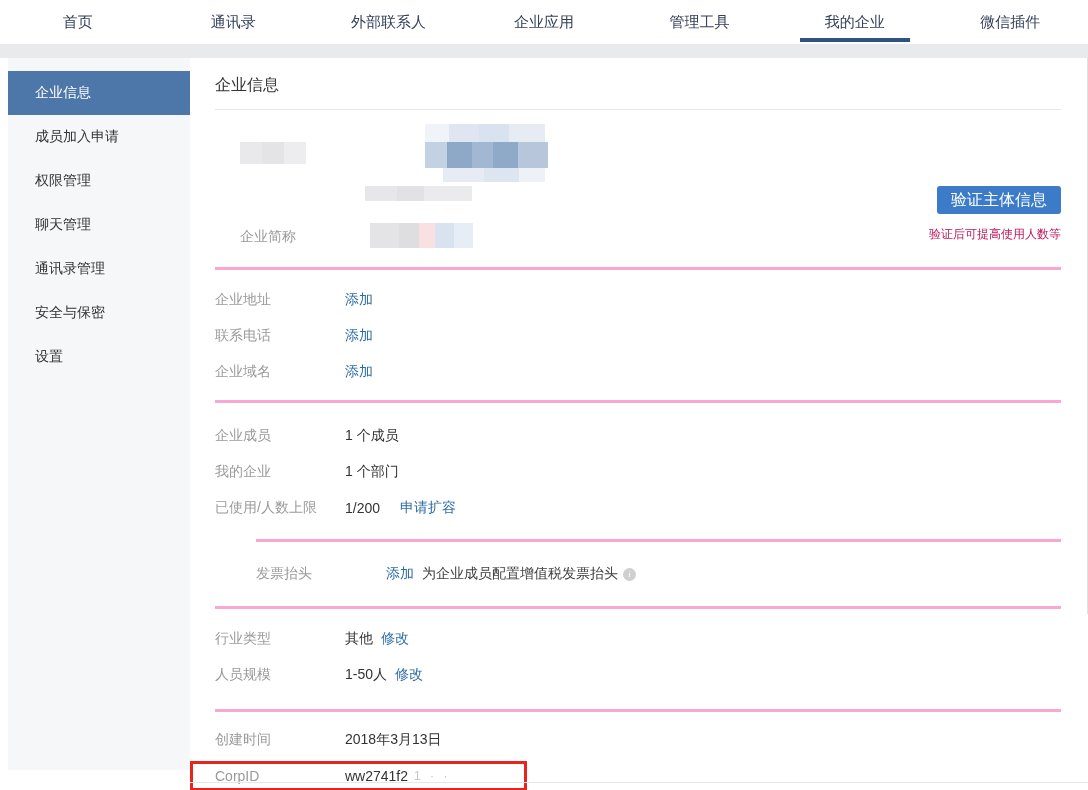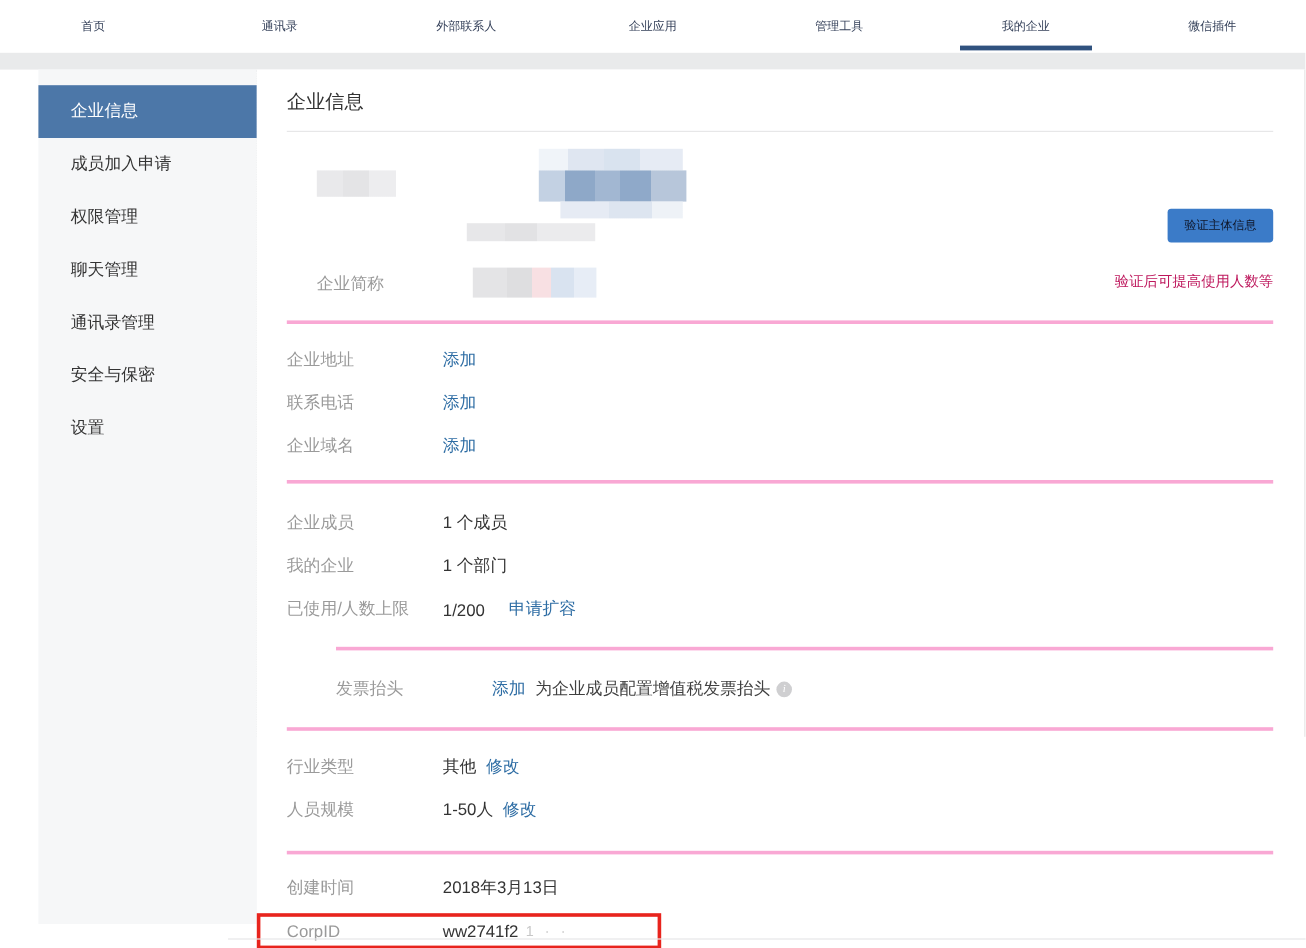--- a/index.html
+++ b/index.html
@@ -2,27 +2,27 @@
 <html><head>
 <meta charset="utf-8">
 <style>
   * { margin:0; padding:0; box-sizing:border-box; }
   html,body { width:1088px; height:790px; overflow:hidden; background:#fff;
     font-family:"Liberation Sans","DejaVu Sans",sans-serif; color:#333; }
 
   
   .topnav { display:flex; height:44px; background:#fff; }
   .topnav .nav-item { flex:1; display:flex; align-items:center; justify-content:center;
-    position:relative; font-size:10px; color:#35415a; cursor:pointer; }
+    position:relative; font-size:15px; color:#35415a; cursor:pointer; }
   .topnav .nav-item.active .underline { position:absolute; bottom:2px; left:50%;
     transform:translateX(-50%); width:110px; height:4px; background:#30527f; }
   .gray-band { height:14px; background:#e9eaeb; }
 
   
-  .layout { display:flex; height:556px;padding-left:24px; }
+  .layout { display:flex; height:556px; }
   .side-col { width:190px; border-right:1px dotted #ccc; }
   .sidebar-panel { margin-left:8px; width:182px; height:712px; background:#f6f7f8; padding-top:13px; }
   .side-item { height:44px; display:flex; align-items:center; padding-left:27px;
     font-size:14px; color:#333; cursor:pointer; }
   .side-item.active { background:#4c77a8; color:#fff; }
 
   .content { flex:1; background:#fff; padding:0 26px 0 25px; border-right:1px solid #e0e0e0; position:relative; }
   .page-title { font-size:16px; color:#333; padding-top:17px; padding-bottom:13px; }
   .hr { border-top:1px solid #e7e7e8; }
 
@@ -36,22 +36,22 @@
   .m-name-r2 { left:210px; top:32px; width:123px; height:26px;
     background:linear-gradient(90deg,#c3d1e3 0 18%,#8ea8c8 0 38%,#a2b7d2 0 55%,#8fa9c9 0 76%,#b7c6da 0 100%); }
   .m-name-r3 { left:228px; top:58px; width:102px; height:14px;
     background:linear-gradient(90deg,#e6ebf4 0 40%,#dde5f0 0 75%,#eef2f7 0 100%); }
   .m-gray-row { left:150px; top:76px; width:107px; height:15px;
     background:linear-gradient(90deg,#e7e7e9 0 30%,#e2e2e4 0 55%,#ebebed 0 100%); }
   .m-short { left:155px; top:113px; width:103px; height:25px;
     background:linear-gradient(90deg,#e4e4e6 0 28%,#dedee0 0 48%,#f8e0e3 0 63%,#d9e3f0 0 82%,#e7edf6 0 100%); }
   .short-label { position:absolute; left:25px; top:118px; font-size:14px; color:#9a9a9a; }
 
-  .verify-btn { position:absolute; right:0; top:64px; height:28px; padding:0 14px;
-    background:#3b7bc8; color:#0f172a; font-size:10px; border:none; border-radius:3px; cursor:pointer; }
+  .verify-btn { position:absolute; right:0; top:76px; height:28px; padding:0 14px;
+    background:#3b7bc8; color:#ffffff; font-size:16px; border:none; border-radius:3px; cursor:pointer; }
   .verify-hint { position:absolute; right:0; top:116px; font-size:12px; color:#be185d; }
 
   
   .section { border-top:3px solid #f9a8d4; }
   .row { height:36px; display:flex; align-items:center; font-size:14px; }
   .row .label { width:130px; color:#9a9a9a; flex:none; }
   .row .value { color:#333; }
   .link { color:#2e6da4; cursor:pointer; text-decoration:none; }
   .gap20 { margin-left:20px; } .gap8 { margin-left:8px; }
   .note { color:#404040; margin-left:8px; }

